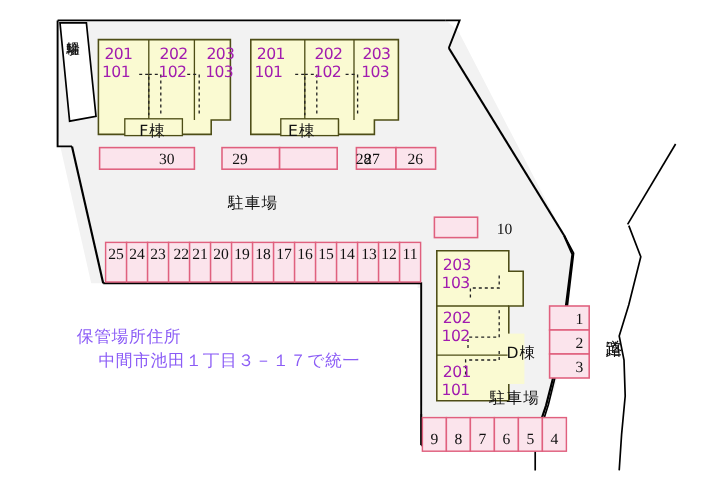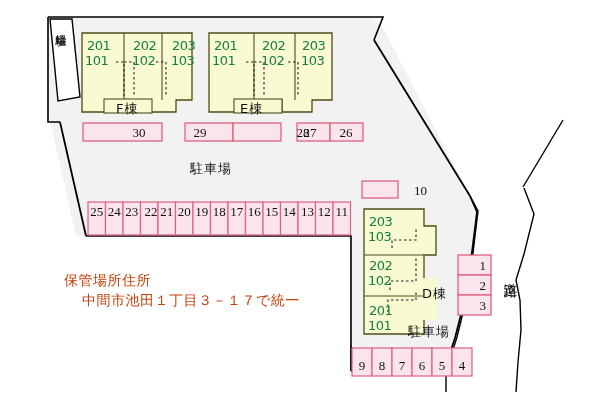--- a/index.html
+++ b/index.html
@@ -24,21 +24,21 @@
     position: absolute;
     left: 0; top: 0;
     width: 600px;
     height: 400px;
   }
 
   
   .unit-label {
     position: absolute;
     font-size: 13px;
-    color: #15803d;
+    color: #a21caf;
     letter-spacing: -0.5px;
     white-space: nowrap;
     line-height: 15px;
   }
   .bldg-name {
     position: absolute;
     font-size: 13px;
     color: #111;
     white-space: nowrap;
     letter-spacing: 1px;
@@ -66,21 +66,21 @@
     font-size: 11px;
     color: #111;
     writing-mode: vertical-rl;
     text-orientation: upright;
     letter-spacing: 0px;
     line-height: 11px;
   }
   .addr {
     position: absolute;
     font-size: 14px;
-    color: #c2410c;
+    color: #8b5cf6;
     white-space: nowrap;
     letter-spacing: 0.5px;
   }
   .addr2 { text-indent: 18px; }
   .road-label {
     position: absolute;
     font-size: 14px;
     color: #111;
     writing-mode: vertical-rl;
     text-orientation: upright;

